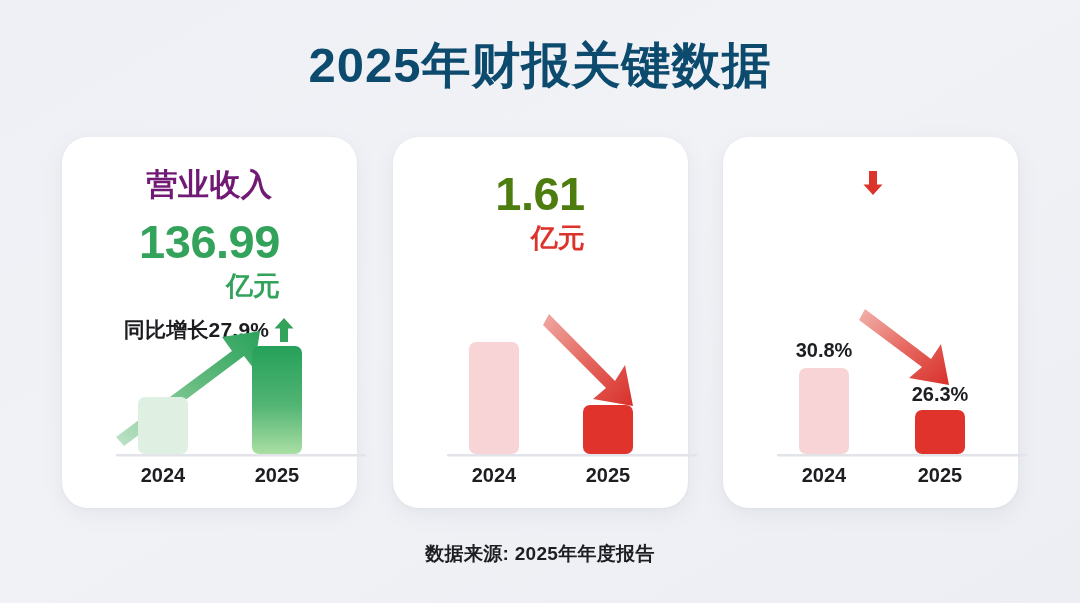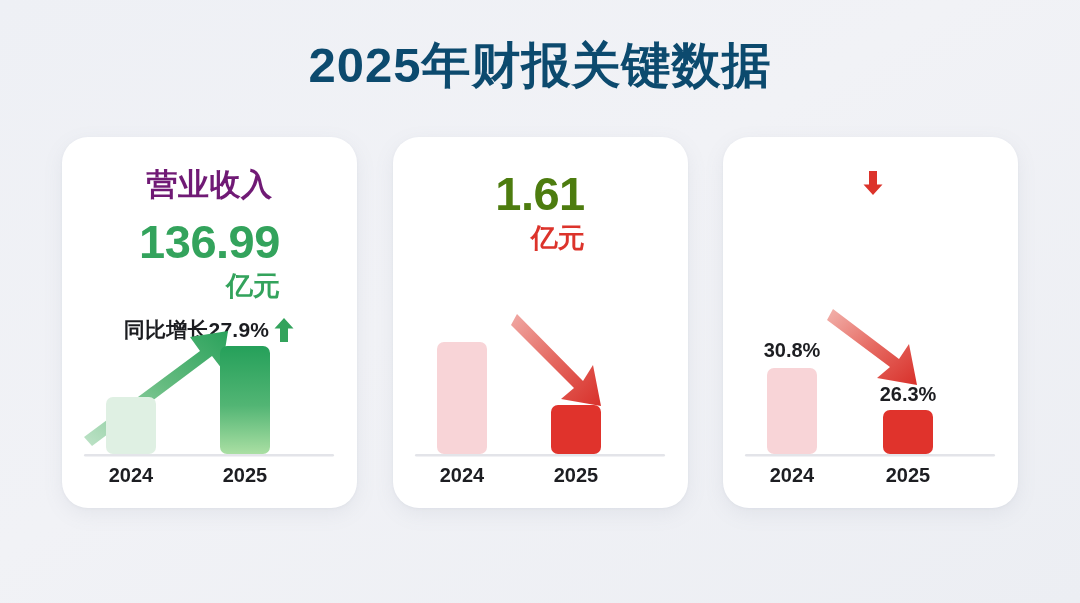--- a/index.html
+++ b/index.html
@@ -113,20 +113,21 @@
     align-items: center;
   }
 
   
   .chart {
     position: absolute;
     left: 0;
     bottom: 14px;
     width: 295px;
     height: 185px;
+    padding-left: 32px;
   }
   .chart svg { display: block; }
 
   
   .footer {
     position: absolute;
     top: 541px;
     left: 0;
     width: 1080px;
     text-align: center;
@@ -251,14 +252,15 @@
           <rect x="22" y="145" width="250" height="2.5" rx="1.25" fill="#e3e4e9"></rect>
 
           <text x="69" y="173" text-anchor="middle" font-family="Liberation Sans, sans-serif" font-size="20" font-weight="600" fill="#1d1e22">2024</text>
           <text x="185" y="173" text-anchor="middle" font-family="Liberation Sans, sans-serif" font-size="20" font-weight="600" fill="#1d1e22">2025</text>
         </svg>
       </div>
     </div>
 
   </div>
 
+  <div class="footer">数据来源: 2025年年度报告</div>
 
 </div>
 
 </body></html>

